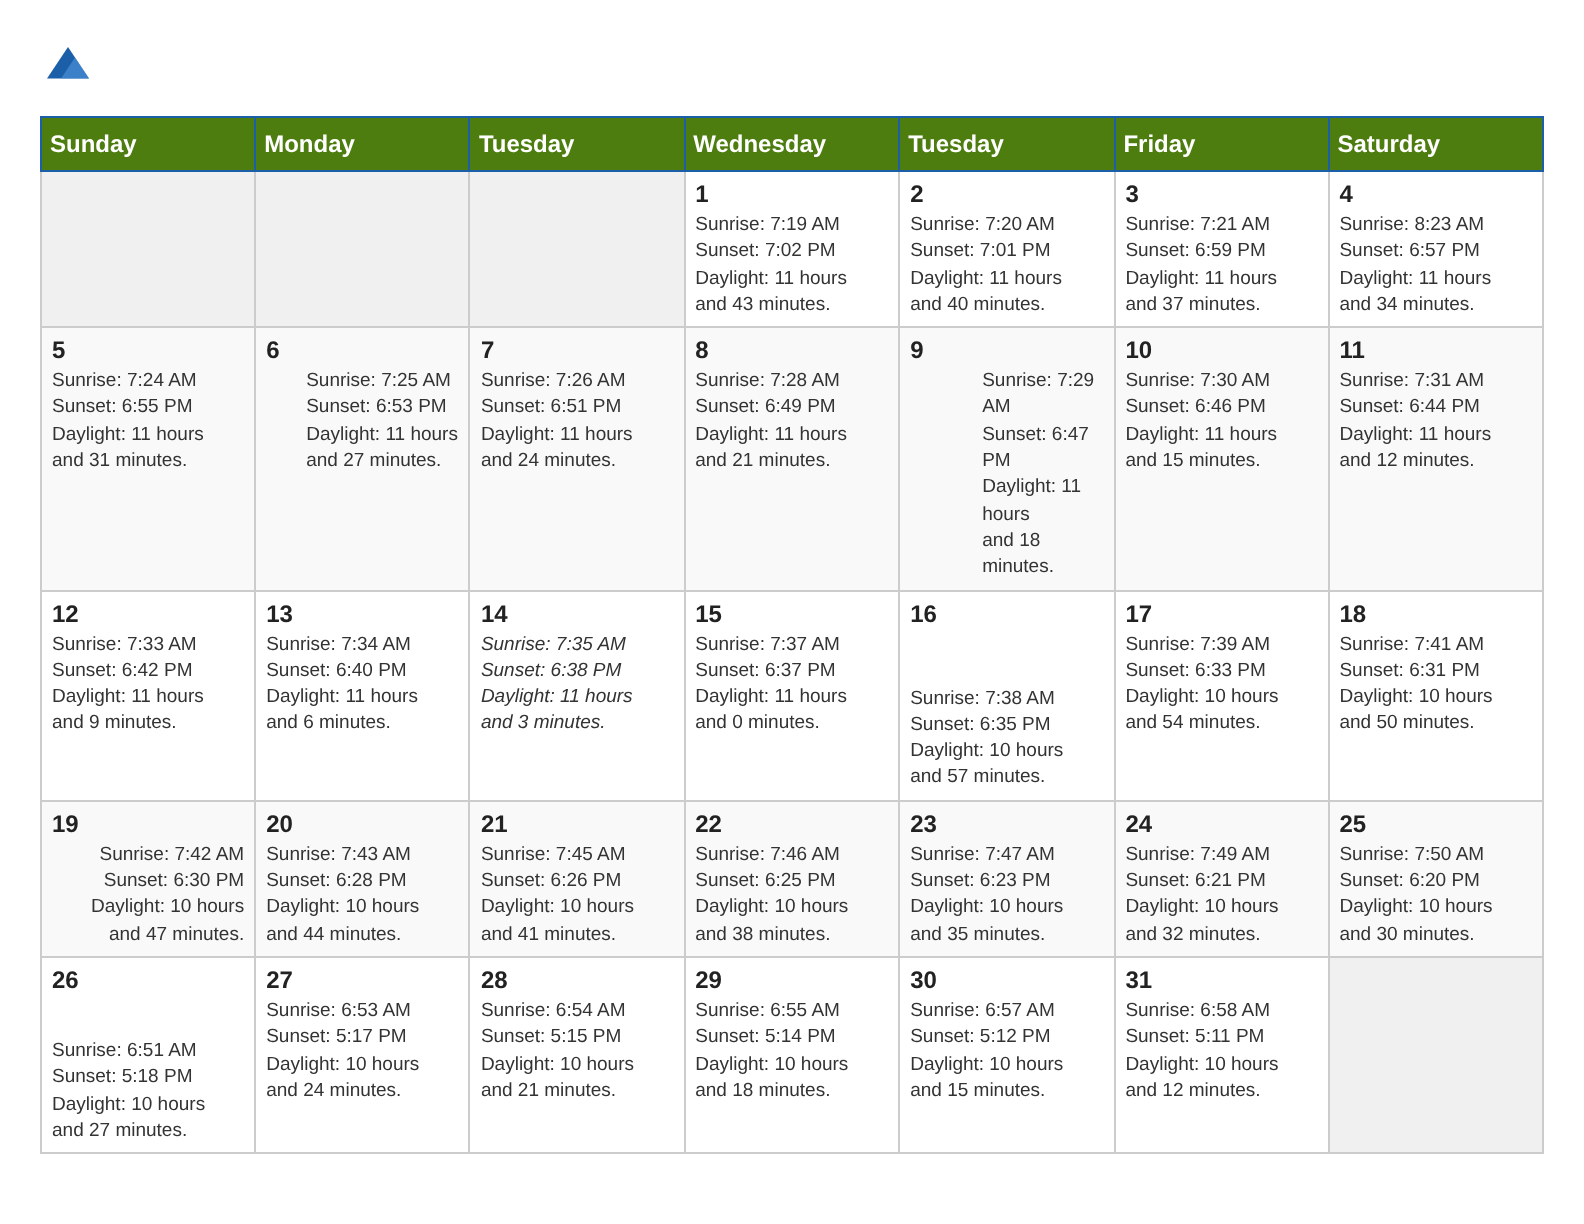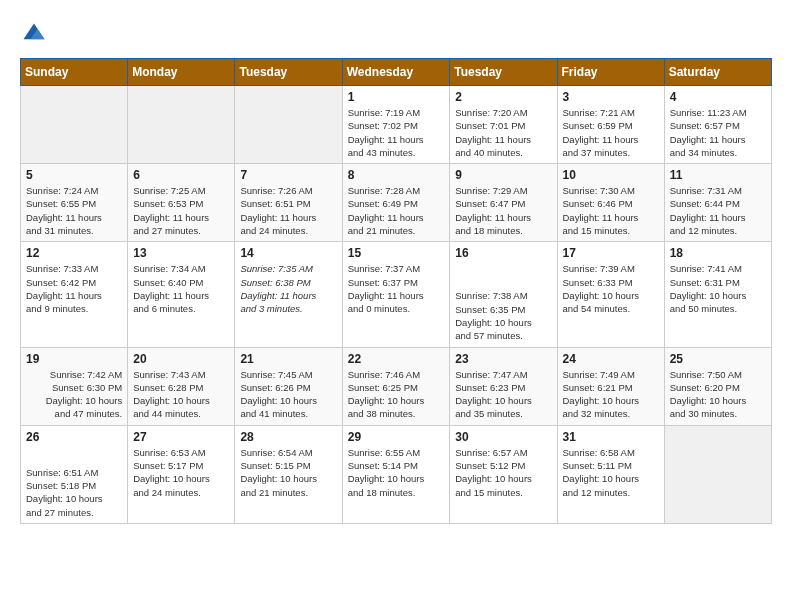--- a/index.html
+++ b/index.html
@@ -47,21 +47,21 @@
     .calendar-subtitle {
       font-size: 15px;
       color: #333;
     }
     .calendar {
       width: 100%;
       border-collapse: collapse;
       border: 1px solid #ccc;
     }
     .calendar th {
-      background-color: #a16207;
+      background-color: #4d7c0f;
       color: #fff;
       font-size: 12px;
       font-weight: bold;
       padding: 6px 4px;
       text-align: left;
       border: 1px solid #1a5fa8;
     }
     .calendar td {
       vertical-align: top;
       border: 1px solid #ccc;
@@ -147,58 +147,58 @@
         </td>
         <td>
           <span class="day-number">3</span>
           <div class="day-info" style="white-space: pre-line;">Sunrise: 7:21 AM
 Sunset: 6:59 PM
 Daylight: 11 hours
 and 37 minutes.</div>
         </td>
         <td>
           <span class="day-number">4</span>
-          <div class="day-info" style="white-space: pre-line;">Sunrise: 11:23 AM
+          <div class="day-info" style="white-space: pre-line;">Sunrise: 8:23 AM
 Sunset: 6:57 PM
 Daylight: 11 hours
 and 34 minutes.</div>
         </td>
       </tr>
       <tr class="row-alt">
         <td>
           <span class="day-number">5</span>
           <div class="day-info" style="white-space: pre-line;">Sunrise: 7:24 AM
 Sunset: 6:55 PM
 Daylight: 11 hours
 and 31 minutes.</div>
         </td>
         <td>
           <span class="day-number">6</span>
-          <div class="day-info" style="white-space: pre-line;">Sunrise: 7:25 AM
+          <div class="day-info" style="white-space: pre-line; margin-left: 20px;">Sunrise: 7:25 AM
 Sunset: 6:53 PM
 Daylight: 11 hours
 and 27 minutes.</div>
         </td>
         <td>
           <span class="day-number">7</span>
           <div class="day-info" style="white-space: pre-line;">Sunrise: 7:26 AM
 Sunset: 6:51 PM
 Daylight: 11 hours
 and 24 minutes.</div>
         </td>
         <td>
           <span class="day-number">8</span>
           <div class="day-info" style="white-space: pre-line;">Sunrise: 7:28 AM
 Sunset: 6:49 PM
 Daylight: 11 hours
 and 21 minutes.</div>
         </td>
         <td>
           <span class="day-number">9</span>
-          <div class="day-info" style="white-space: pre-line;">Sunrise: 7:29 AM
+          <div class="day-info" style="white-space: pre-line; margin-left: 36px;">Sunrise: 7:29 AM
 Sunset: 6:47 PM
 Daylight: 11 hours
 and 18 minutes.</div>
         </td>
         <td>
           <span class="day-number">10</span>
           <div class="day-info" style="white-space: pre-line;">Sunrise: 7:30 AM
 Sunset: 6:46 PM
 Daylight: 11 hours
 and 15 minutes.</div>

